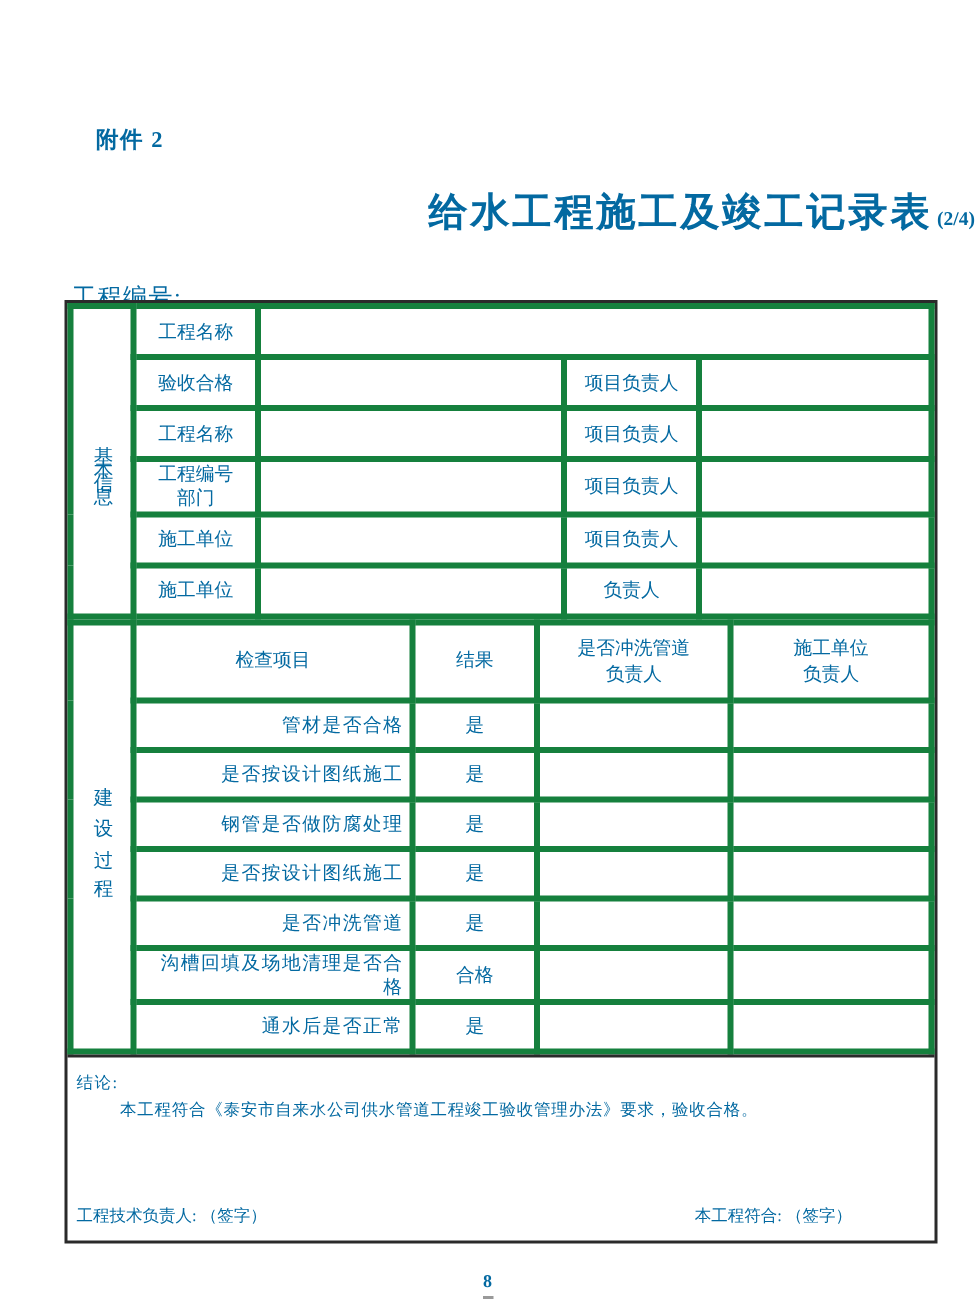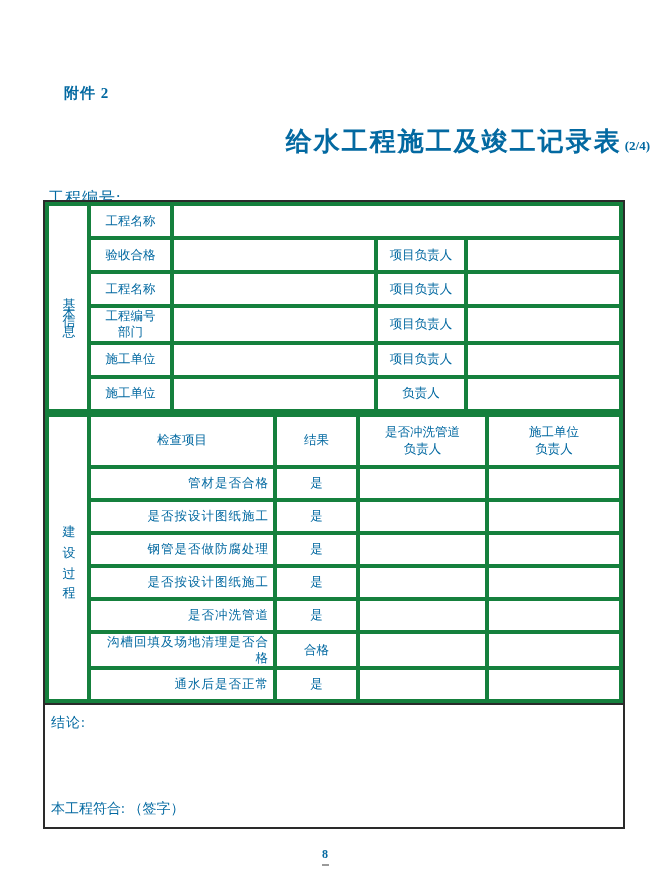--- a/index.html
+++ b/index.html
@@ -21,21 +21,21 @@
   .t2 tr.hdr { height:52px; }
   .t2 tr { height:33px; }
   .t2 { border-top:2px solid #2a2a2a; }
   .vlabel { background:#fff; }
   .vlabel-inner { display:inline-block; writing-mode:vertical-rl; text-orientation:upright; font-size:13px; }
   .vlabel-inner.basic { letter-spacing:9px; }
   .vlabel-inner.process { letter-spacing:21px; }
   .two-line span { display:block; }
   .item { text-align:right; padding-left:9px; letter-spacing:1px; }
 
-  .conclusion { position:relative; height:122px; border-top:2px solid #2a2a2a; font-size:14px; }
+  .conclusion { position:relative; height:122px; border-top:2px solid #2a2a2a; font-size:11px; }
   .conclusion-label { position:absolute; top:9px; left:6px; letter-spacing:1px; }
   .conclusion-text { position:absolute; top:27px; left:35px; right:6px; text-align:left; letter-spacing:0.5px; }
   .signs { position:absolute; bottom:9px; left:6px; right:55px; display:flex; justify-content:space-between; }
 
   .footer { position:absolute; top:847px; left:0; width:100%; text-align:center; }
   .page-num { font-size:12px; font-weight:bold; }
   .page-dash { width:7px; height:2px; background:#9a9a9a; margin:2px auto 0; }
 </style>
 </head>
 <body>
@@ -162,21 +162,23 @@
         <td class="item">通水后是否正常</td>
         <td>是</td>
         <td></td>
         <td></td>
       </tr>
     </tbody>
       </table>
 
     <div class="conclusion">
       <div class="conclusion-label">结论:</div>
+      <div class="conclusion-text">本工程符合《泰安市自来水公司供水管道工程竣工验收管理办法》要求，验收合格。</div>
       <div class="signs">
+        <span>工程技术负责人: （签字）</span>
         <span>本工程符合: （签字）</span>
       </div>
     </div>
 
   </div>
 
   <div class="footer">
     <div class="page-num">8</div>
     <div class="page-dash"></div>
   </div>

